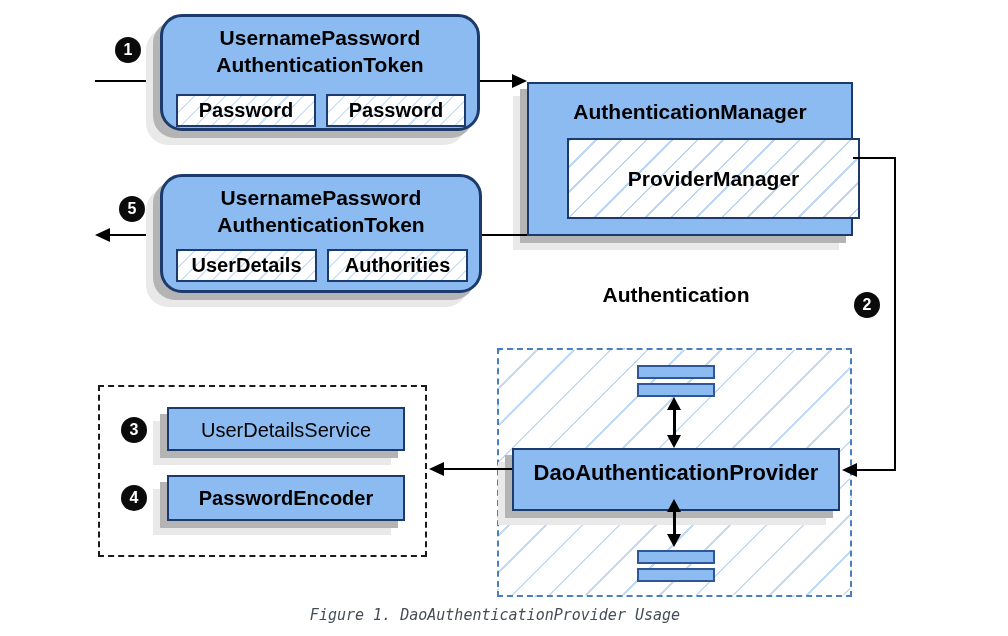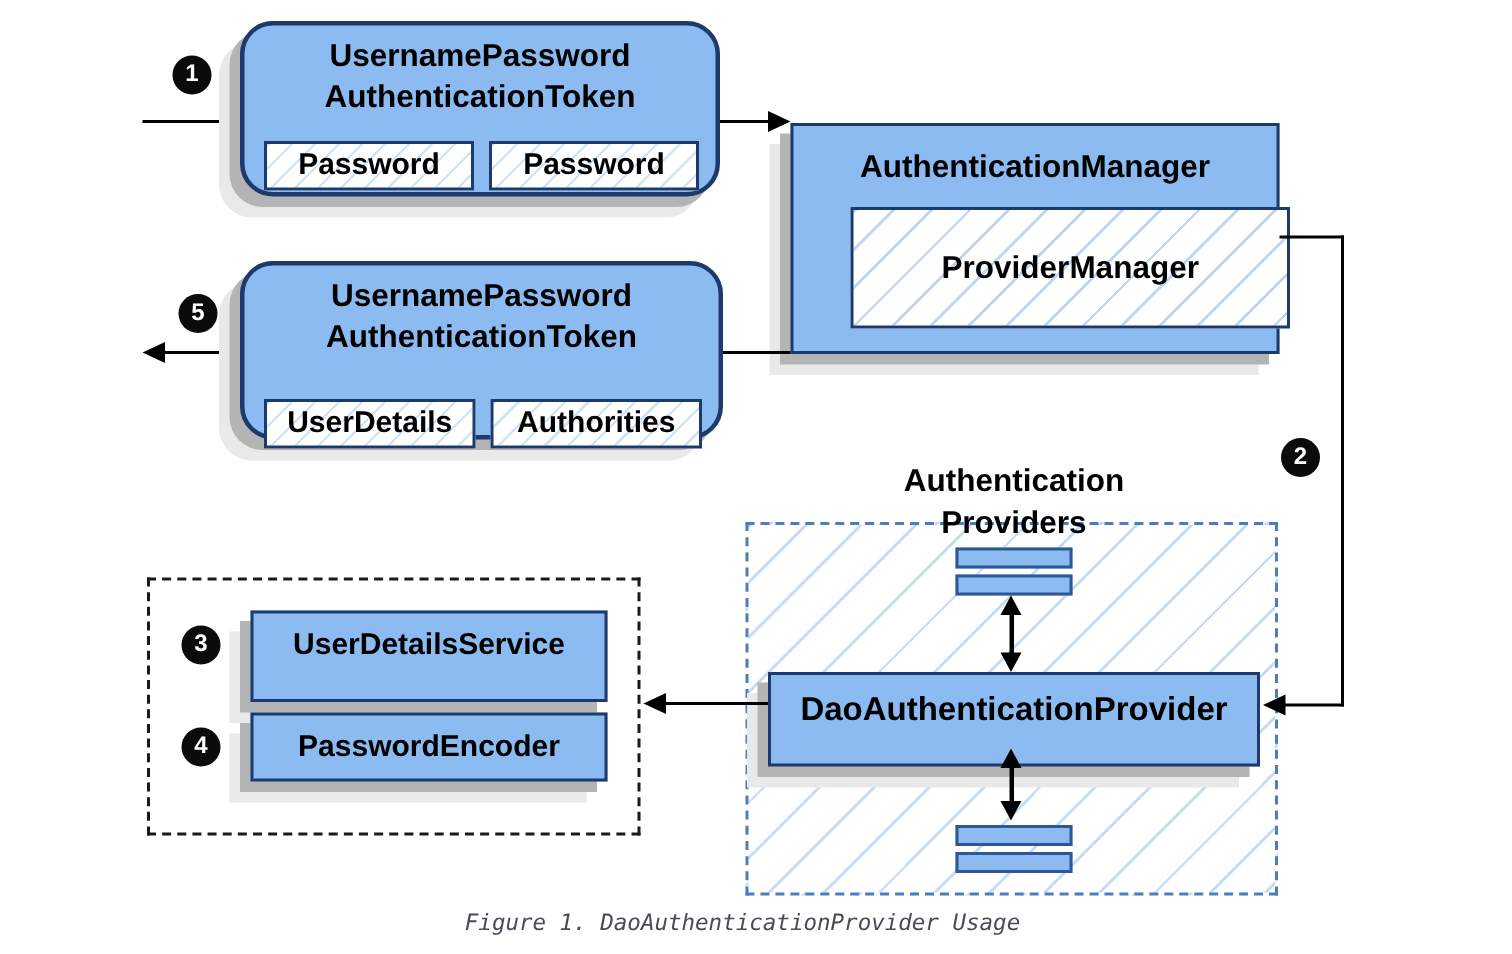--- a/index.html
+++ b/index.html
@@ -27,21 +27,21 @@
   .ah-right{position:absolute;width:0;height:0;border-top:7px solid transparent;
             border-bottom:7px solid transparent;border-left:15px solid #000;}
   .ah-left{position:absolute;width:0;height:0;border-top:7px solid transparent;
            border-bottom:7px solid transparent;border-right:15px solid #000;}
   .ah-up{position:absolute;width:0;height:0;border-left:7px solid transparent;
          border-right:7px solid transparent;border-bottom:13px solid #000;}
   .ah-down{position:absolute;width:0;height:0;border-left:7px solid transparent;
            border-right:7px solid transparent;border-top:13px solid #000;}
   .badge{position:absolute;width:26px;height:26px;border-radius:50%;background:#0b0b0b;color:#fff;
          font-weight:bold;font-size:16px;line-height:26px;text-align:center;}
-  .grouplabel{position:absolute;font-weight:bold;font-size:21px;line-height:28px;text-align:center;color:#000;margin-top:26px;}
+  .grouplabel{position:absolute;font-weight:bold;font-size:21px;line-height:28px;text-align:center;color:#000;}
   .caption{position:absolute;font-family:"DejaVu Sans Mono",monospace;font-style:italic;
            font-size:15px;color:#454d56;text-align:center;}
 </style>
 </head>
 <body>
 
 <div class="canvas">
 
   <div class="bigdash" style="left:497px;top:348px;width:355px;height:249px;"></div>
 
@@ -77,29 +77,28 @@
   <div class="hline" style="left:482px;top:234px;width:45px;"></div>
   <div class="hline" style="left:108px;top:234px;width:52px;"></div>
   <div class="ah-left" style="left:95px;top:228px;"></div>
   <div class="badge" style="left:119px;top:196px;">
     <span>5</span>
   </div>
 
   <div class="node rounded" style="left:160px;top:174px;width:322px;height:119px;">
     <span class="title" style="margin-top:7px;">UsernamePassword</span>
     <span class="title">AuthenticationToken</span>
-    <div class="fieldrow" style="top:89px;">
+    <div class="fieldrow" style="top:72px;">
       <div class="field">UserDetails</div>
       <div class="field">Authorities</div>
     </div>
   </div>
 
   <div class="grouplabel" style="left:560px;top:281px;width:232px;">
     <span style="display:block;">Authentication</span>
-    <span style="display:block;">Providers</span>
   </div>
 
   <div class="bar" style="left:637px;top:365px;"></div>
   <div class="bar" style="left:637px;top:383px;"></div>
 
   <div class="vline vthick" style="left:673px;top:407px;height:30px;"></div>
   <div class="ah-up" style="left:667px;top:397px;"></div>
   <div class="ah-down" style="left:667px;top:435px;"></div>
 
   <div class="node" style="left:512px;top:448px;width:328px;height:63px;font-weight:bold;font-size:22px;
@@ -113,21 +112,21 @@
   <div class="bar" style="left:637px;top:568px;"></div>
 
   <div class="blackdash" style="left:98px;top:385px;width:329px;height:172px;"></div>
 
   <div class="hline" style="left:442px;top:468px;width:70px;"></div>
   <div class="ah-left" style="left:429px;top:462px;"></div>
 
   <div class="badge" style="left:121px;top:417px;">
     <span>3</span>
   </div>
-  <div class="node" style="left:167px;top:407px;width:238px;height:61px;font-weight:bold;font-size:20px;
+  <div class="node" style="left:167px;top:407px;width:238px;height:44px;font-weight:normal;font-size:20px;
        text-align:center;line-height:43px;">UserDetailsService</div>
 
   <div class="badge" style="left:121px;top:485px;">
     <span>4</span>
   </div>
   <div class="node" style="left:167px;top:475px;width:238px;height:46px;font-weight:bold;font-size:20px;
        text-align:center;line-height:43px;">PasswordEncoder</div>
 
   <div class="caption" style="left:245px;top:606px;width:500px;">Figure 1. DaoAuthenticationProvider Usage</div>
 

